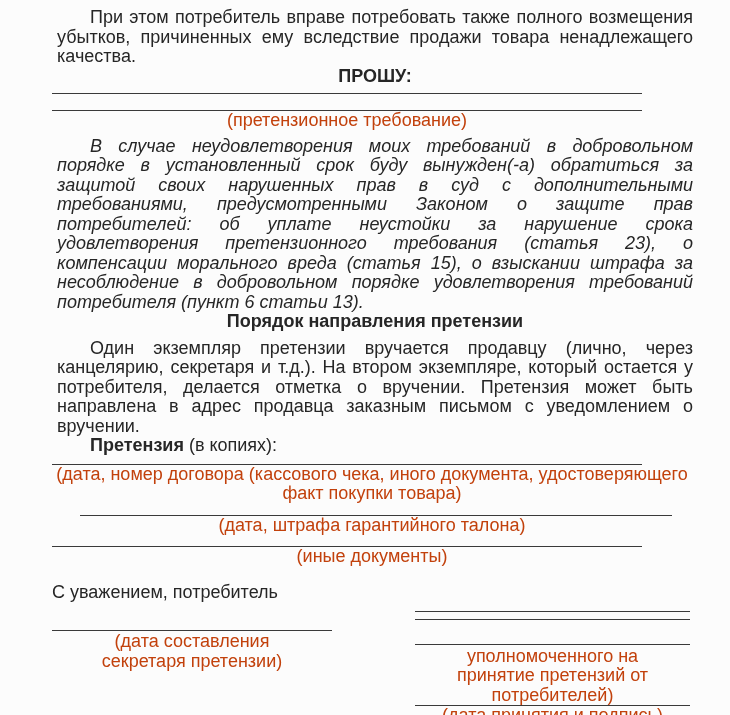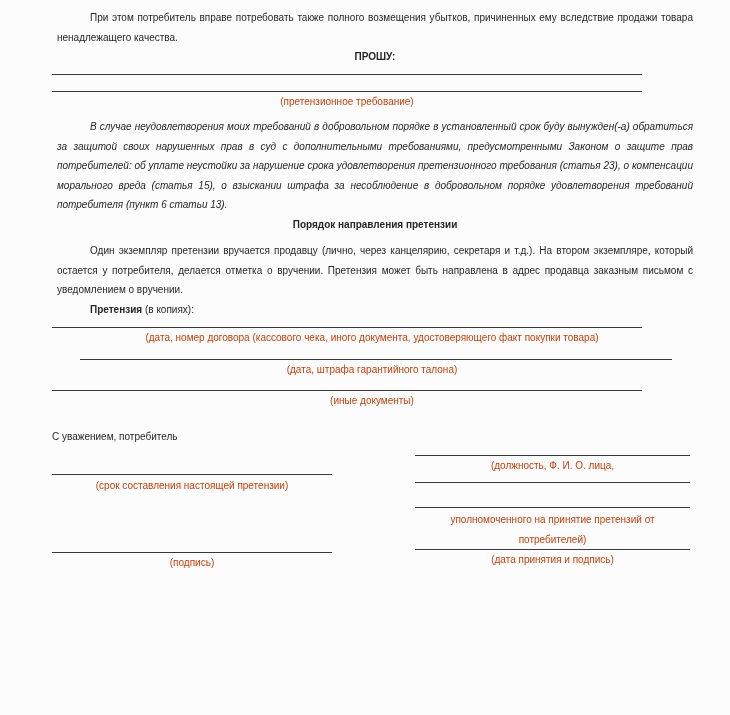--- a/index.html
+++ b/index.html
@@ -4,21 +4,21 @@
 <style>
   html,body{margin:0;padding:0;background:#fff;}
   .page{
     position:relative;
     width:730px;
     height:715px;
     box-sizing:border-box;
     background:#fcfcfc;
     color:#262626;
     font-family:"Liberation Sans","DejaVu Sans",sans-serif;
-    font-size:10px;
+    font-size:18px;
     line-height:19.5px;
     padding:8px 37px 0 57px;
     overflow:hidden;
   }
   p{margin:0;}
   .just{text-align:justify;}
   .indent{text-indent:33px;}
   .italic{font-style:italic;}
   .bold{font-weight:bold;}
   .center{text-align:center;}
@@ -98,28 +98,27 @@
   <div>
     <div class="blank bw attach-blank-2"></div>
     <div class="cap cap-full">(иные документы)</div>
   </div>
 
   <div class="sig-area">
 
     <div class="sig-col-left">
       <div class="sig-head">С уважением, потребитель</div>
       <div class="sig-line l-line-1"></div>
-      <div class="cap l-cap-date">(срок составления настоящей претензии)</div>
+      <div class="cap l-cap-date">(дата составления секретаря претензии)</div>
       <div class="sig-line l-line-2"></div>
       <div class="cap">(подпись)</div>
     </div>
 
     <div class="sig-col-right">
       <div class="sig-line r-line-1"></div>
-      <div class="cap">(должность, Ф. И. О. лица,</div>
       <div class="sig-line r-line-2"></div>
       <div class="sig-line r-line-3"></div>
       <div class="cap r-cap-person2">уполномоченного на принятие претензий от потребителей)</div>
       <div class="sig-line r-line-4"></div>
       <div class="cap">(дата принятия и подпись)</div>
     </div>
 
   </div>
 
 </div>

